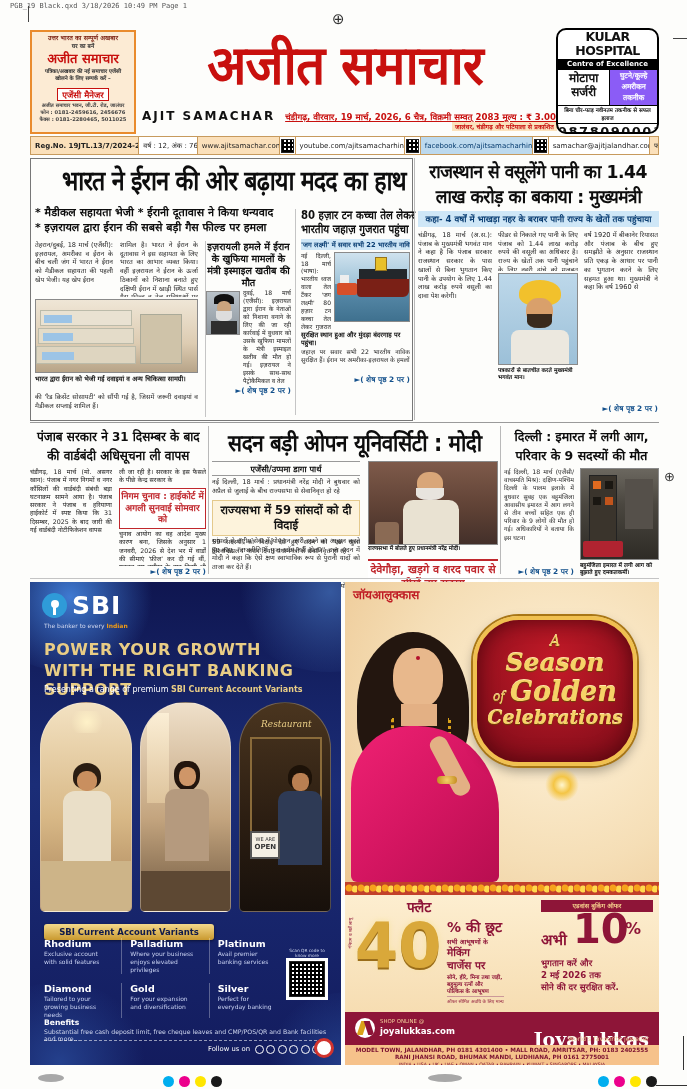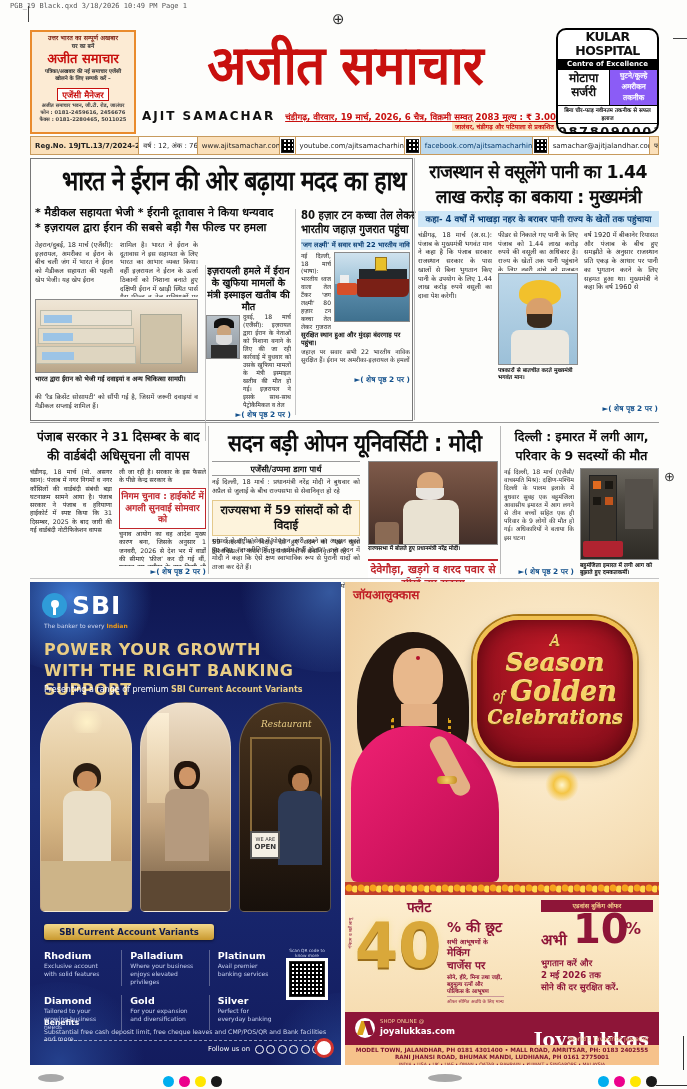--- a/index.html
+++ b/index.html
@@ -143,21 +143,21 @@
           <span class="abs" style="left:4px;top:4px;width:30px;height:8px;background:#9cc4e6;"></span>
         </div>
       <div class="abs" style="left:0;top:46px;width:100px;height:18px;background:#ded5c0;border:1px solid #bba;">
           <span class="abs" style="left:5px;top:5px;width:32px;height:8px;background:#9cc4e6;"></span>
         </div>
       <div class="abs" style="left:104px;top:14px;width:42px;height:50px;background:#cfc3a9;border:1px solid #aa9;"></div>
     </div>
     <div class="cap abs" style="left:0;top:134px;width:163px;">भारत द्वारा ईरान को भेजी गई दवाइयां व अन्य चिकित्सा सामग्री।</div>
     <div class="jt abs" style="left:0;top:152px;width:163px;height:24px;">की 'रैड क्रिसेंट सोसायटी' को सौंपी गई है, जिसमें जरूरी दवाइयां व मैडीकल सप्लाई शामिल हैं।</div>
 
-    <div class="abs" style="left:170px;top:0;width:86px;height:176px;border-left:1px solid #c5c5c5;margin-top:24px;">
+    <div class="abs" style="left:170px;top:0;width:86px;height:176px;border-left:1px solid #c5c5c5;">
       <div class="hl ctr" style="font-size:9.6px;line-height:1.25;">इज़रायली हमले में ईरान के खुफिया मामलों के मंत्री इस्माइल खतीब की मौत</div>
       <div class="photo" style="float:left;width:34px;height:44px;margin:2px 3px 1px 0;background:linear-gradient(180deg,#b9c2c9 0%,#8d969e 100%);">
         <span class="abs" style="left:7px;top:2px;width:20px;height:10px;background:#111;border-radius:50% 50% 0 0;"></span>
         <span class="abs" style="left:10px;top:9px;width:14px;height:13px;background:#caa47e;border-radius:45%;"></span>
         <span class="abs" style="left:9px;top:19px;width:16px;height:10px;background:#ddd;border-radius:0 0 40% 40%;"></span>
         <span class="abs" style="left:4px;top:29px;width:26px;height:15px;background:#2e2e2e;"></span>
       </div>
       <div class="jt" style="font-size:6.1px;height:96px;">दुबई, 18 मार्च (एजैंसी): इज़रायल द्वारा ईरान के नेताओं को निशाना बनाने के लिए की जा रही कार्रवाई में बुधवार को उसके खुफिया मामलों के मंत्री इस्माइल खतीब की मौत हो गई। इज़रायल ने इसके साथ-साथ पैट्रोकैमिकल व तेल</div>
       <div class="cont">►( शेष पृष्ठ 2 पर )</div>
     </div>
@@ -323,21 +323,21 @@
       <span class="abs" style="left:38px;top:88px;width:44px;height:74px;background:#2e3a55;border-radius:10px 10px 0 0;"></span>
       <span class="abs ctr" style="left:10px;top:128px;width:30px;height:28px;background:#f4efe4;border:2px solid #555;font-size:5px;color:#333;line-height:1.3;padding-top:3px;">
         <span style="display:block;">WE ARE</span>
         <span style="display:block;font-weight:800;font-size:7px;">OPEN</span>
       </span>
     </div>
   </div>
 
   <div class="abs ctr" style="left:14px;top:342px;width:170px;height:16px;background:linear-gradient(180deg,#f4d98b,#c9992f);border-radius:3px;color:#101a4a;font-size:8.5px;font-weight:800;line-height:16px;box-shadow:0 1px 3px rgba(0,0,0,.5);">SBI Current Account Variants</div>
 
-  <div class="abs" style="left:14px;top:368px;width:232px;display:grid;grid-template-columns:1fr 1.15fr 1fr;column-gap:10px;row-gap:9px;">
+  <div class="abs" style="left:14px;top:356px;width:232px;display:grid;grid-template-columns:1fr 1.15fr 1fr;column-gap:10px;row-gap:9px;">
     <div>
         <div class="vname">Rhodium</div>
         <div class="vdesc">Exclusive account with solid features</div>
       </div>
     <div style="border-left:1px solid rgba(255,255,255,.3);padding-left:8px;">
         <div class="vname">Palladium</div>
         <div class="vdesc">Where your business enjoys elevated privileges</div>
       </div>
     <div style="border-left:1px solid rgba(255,255,255,.3);padding-left:8px;">
         <div class="vname">Platinum</div>

